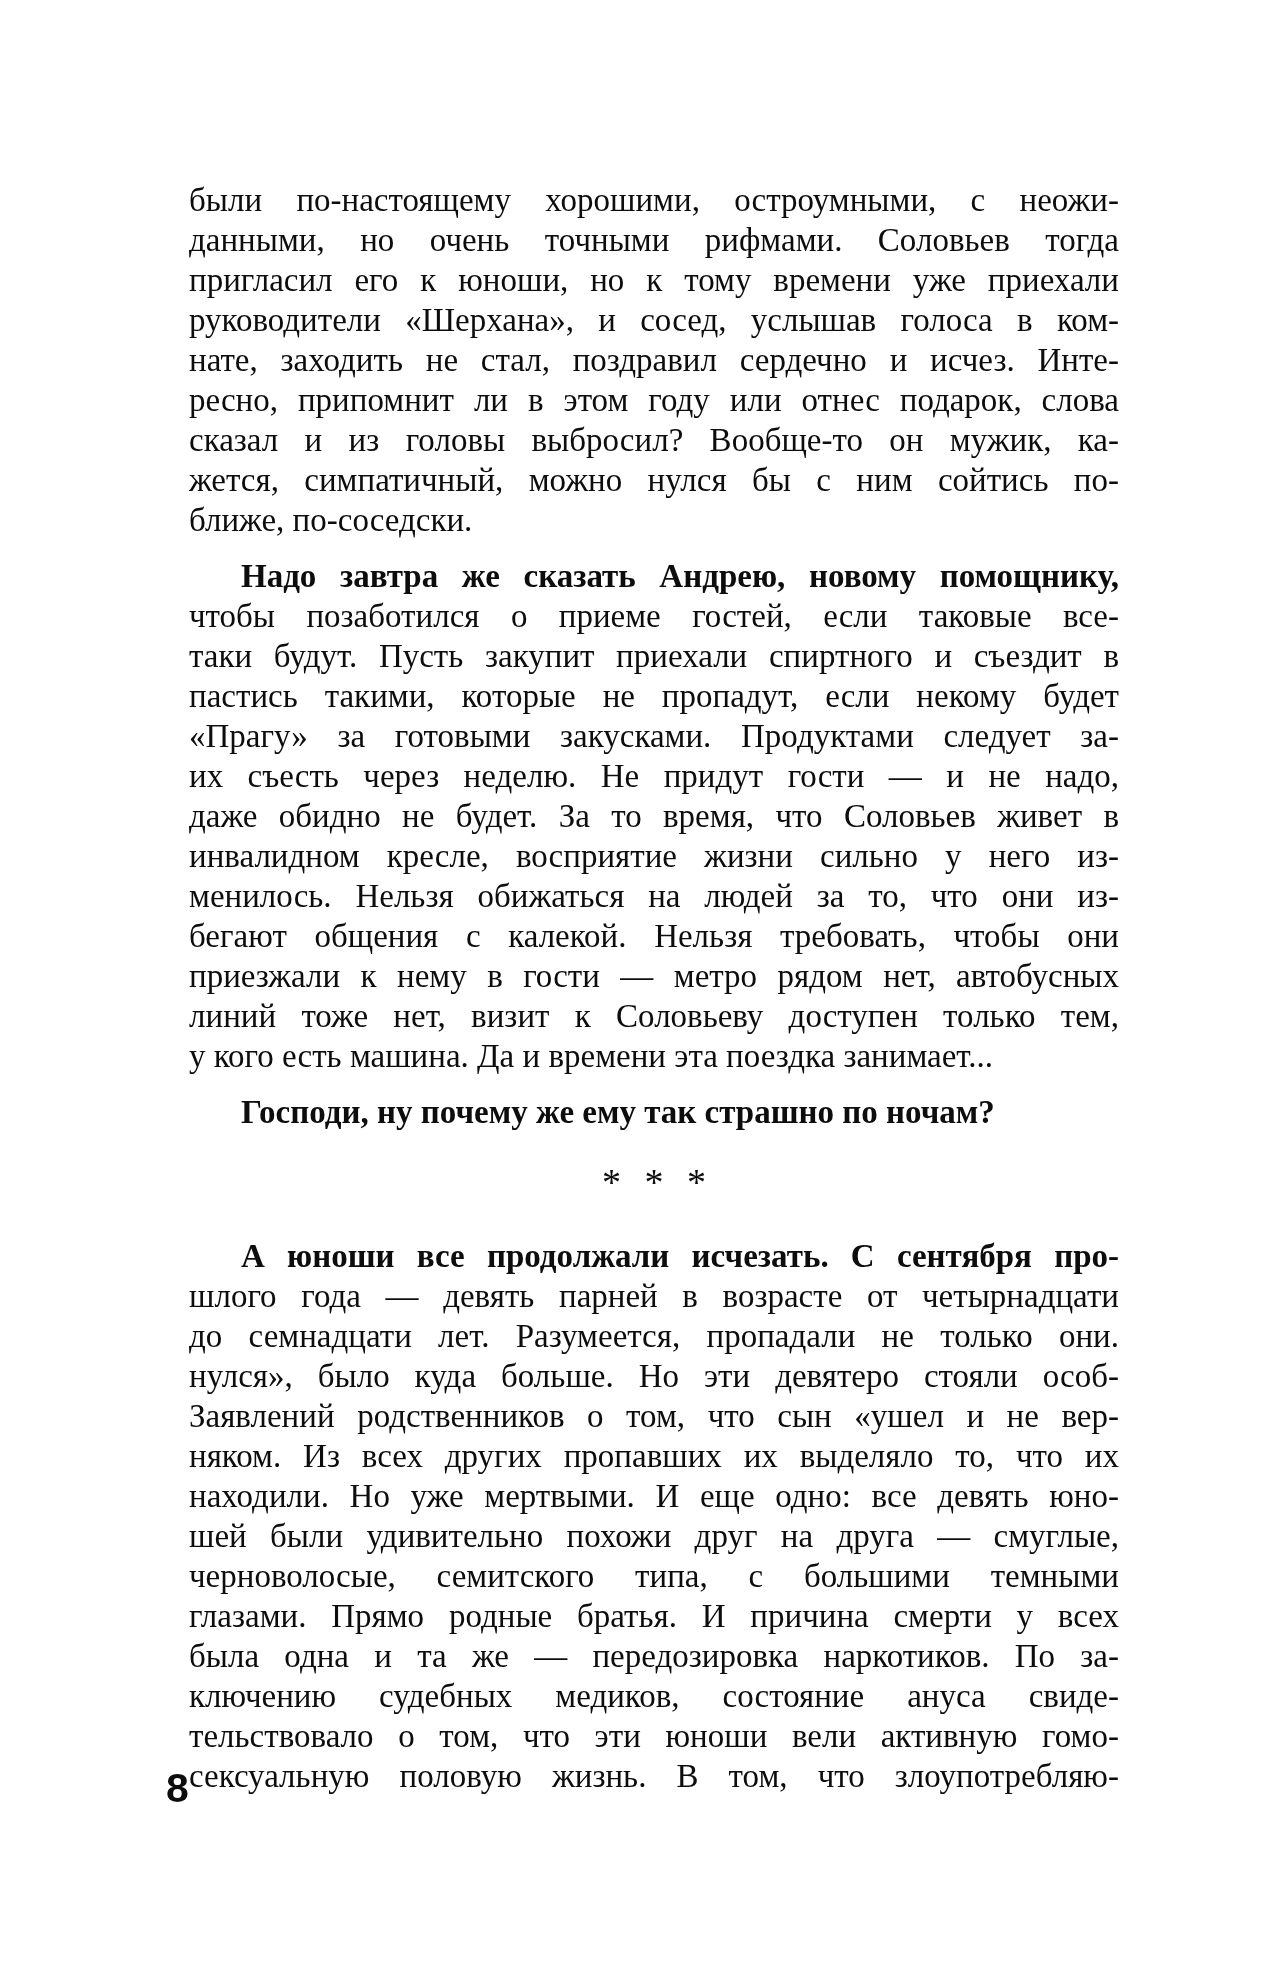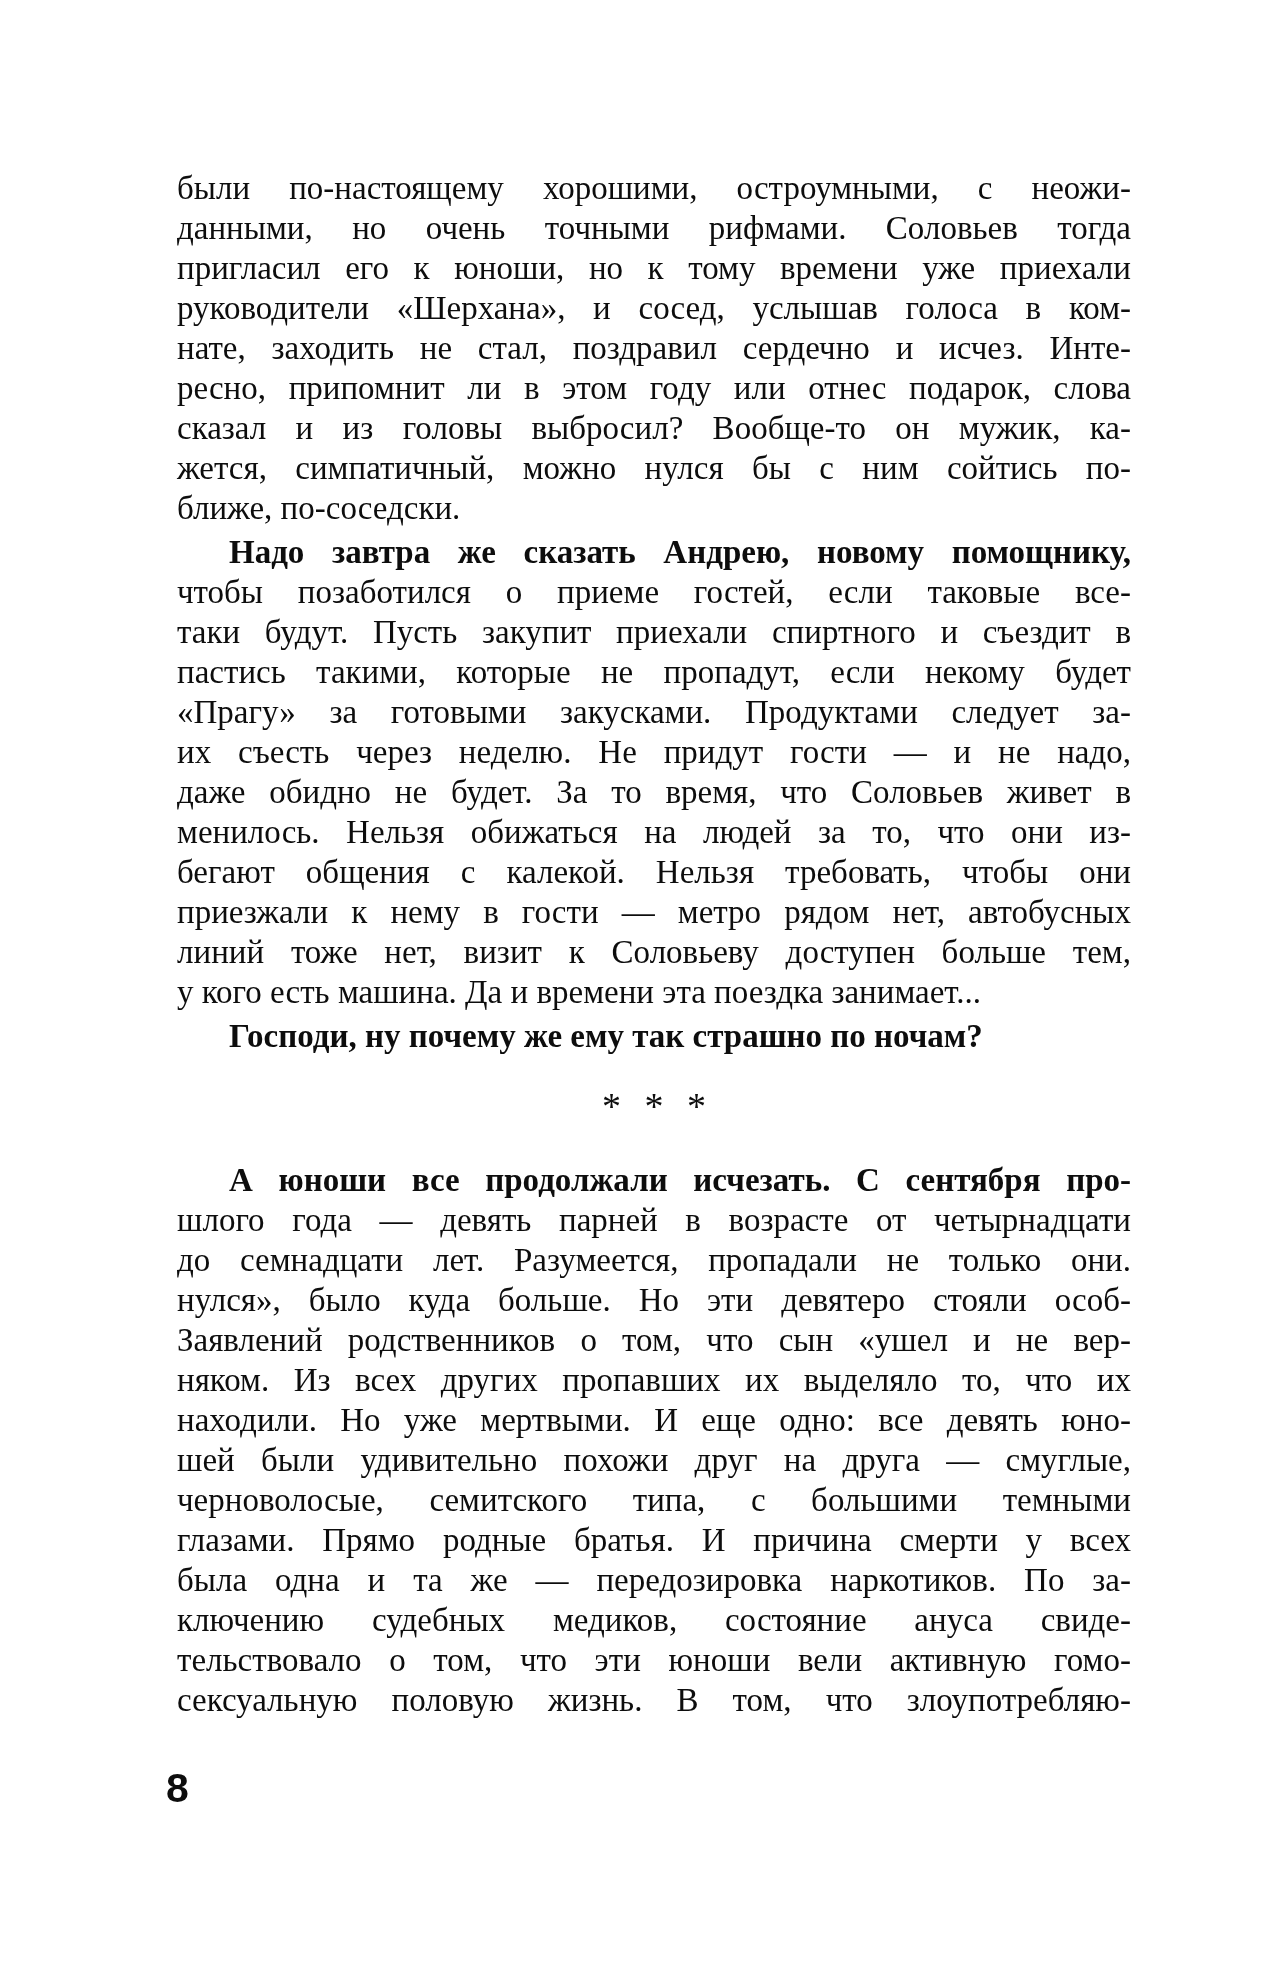--- a/index.html
+++ b/index.html
@@ -18,21 +18,21 @@
     position: absolute;
     left: 173px;
     top: 164px;
     width: 962px;
     font-family: "Liberation Serif", "DejaVu Serif", serif;
     font-size: 33px;
     line-height: 40px;
     color: #0d0d0d;
   }
   .paragraph {
-    margin: 4px;
+    margin: 16px;
     padding: 0;
   }
   .line {
     text-align: justify;
     text-align-last: justify;
     hyphens: none;
     white-space: normal;
   }
   .line.short {
     text-align-last: left;
@@ -77,24 +77,25 @@
         <div class="line short">ближе, по-соседски.</div>
       </div>
       <div class="paragraph">
         <div class="line indent">Надо завтра же сказать Андрею, новому помощнику,</div>
         <div class="line">чтобы позаботился о приеме гостей, если таковые все-</div>
         <div class="line">таки будут. Пусть закупит приехали спиртного и съездит в</div>
         <div class="line">пастись такими, которые не пропадут, если некому будет</div>
         <div class="line">«Прагу» за готовыми закусками. Продуктами следует за-</div>
         <div class="line">их съесть через неделю. Не придут гости — и не надо,</div>
         <div class="line">даже обидно не будет. За то время, что Соловьев живет в</div>
+        <div class="line">инвалидном кресле, восприятие жизни сильно у него из-</div>
         <div class="line">менилось. Нельзя обижаться на людей за то, что они из-</div>
         <div class="line">бегают общения с калекой. Нельзя требовать, чтобы они</div>
         <div class="line">приезжали к нему в гости — метро рядом нет, автобусных</div>
-        <div class="line">линий тоже нет, визит к Соловьеву доступен больше тем,</div>
+        <div class="line">линий тоже нет, визит к Соловьеву доступен только тем,</div>
         <div class="line short">у кого есть машина. Да и времени эта поездка занимает...</div>
       </div>
       <div class="paragraph">
         <div class="line indent short">Господи, ну почему же ему так страшно по ночам?</div>
       </div>
       <div class="separator">* * *</div>
       <div class="paragraph">
         <div class="line indent">А юноши все продолжали исчезать. С сентября про-</div>
         <div class="line">шлого года — девять парней в возрасте от четырнадцати</div>
         <div class="line">до семнадцати лет. Разумеется, пропадали не только они.</div>

